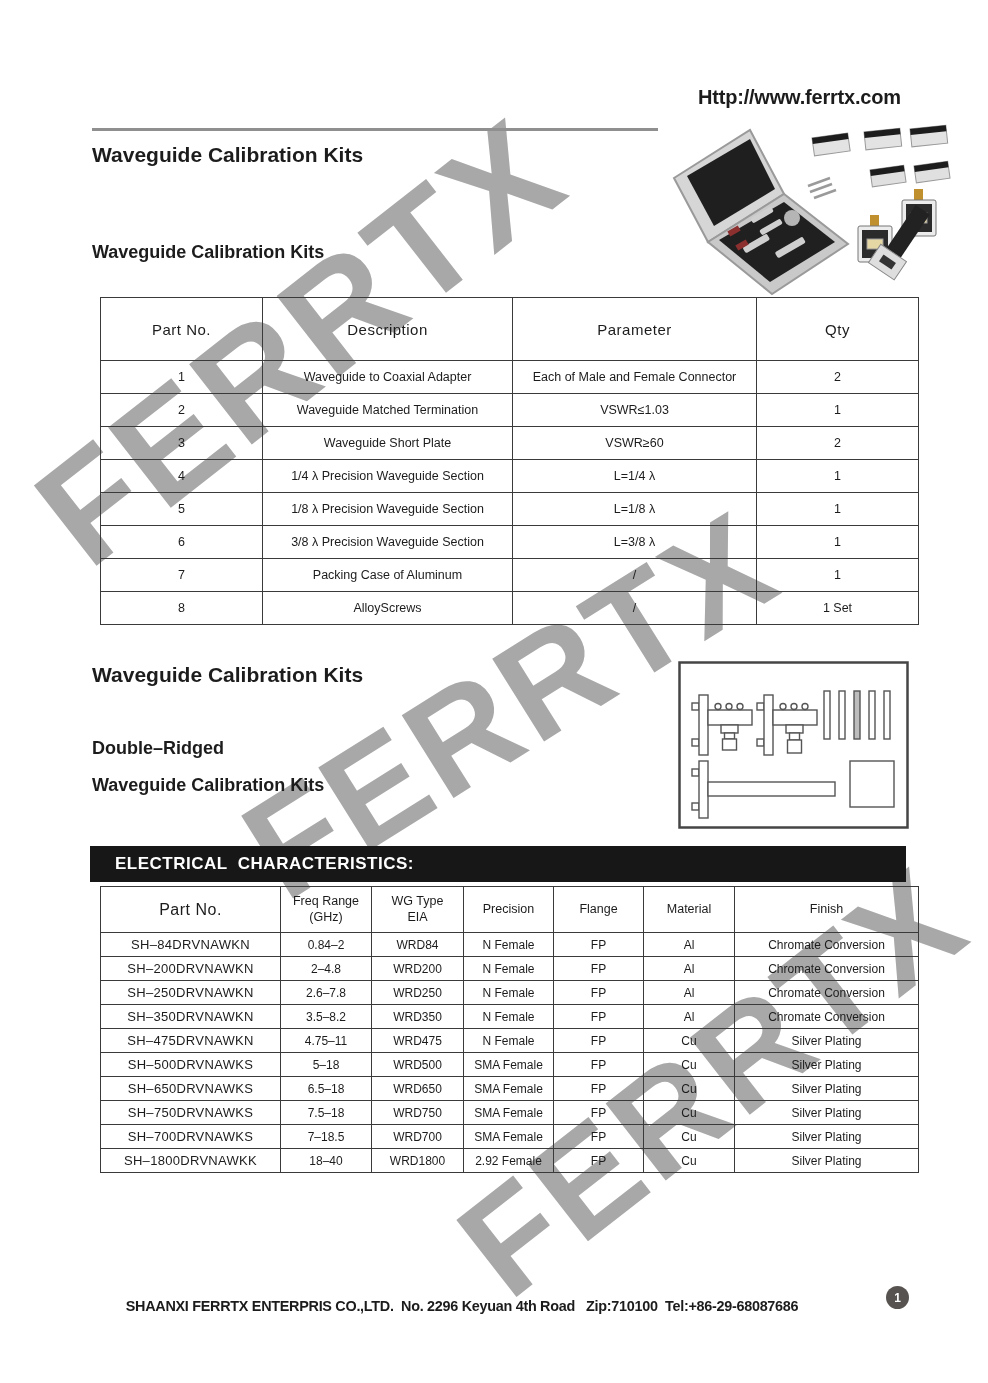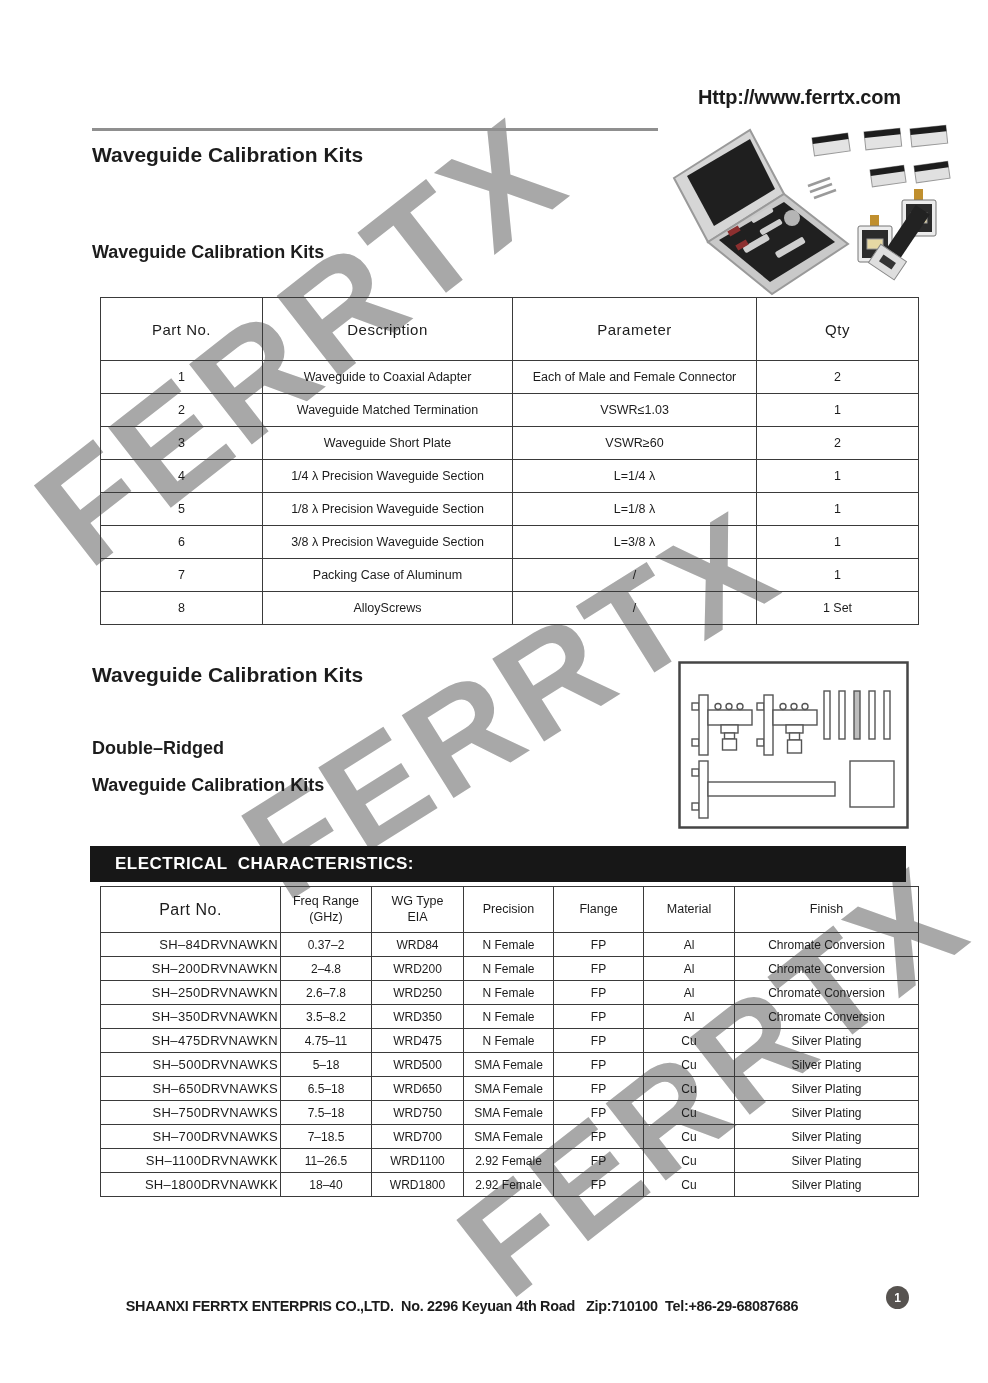--- a/index.html
+++ b/index.html
@@ -40,21 +40,21 @@
   .banner{
     position:absolute;left:90px;top:846px;width:816px;height:36px;
     background:#171717;color:#fff;display:flex;align-items:center;
   }
   .banner span{padding-left:25px;font-size:17px;font-weight:bold;letter-spacing:0.5px;white-space:pre;}
   .elec-table{position:absolute;left:92px;top:886px;width:818px;}
   .elec-table th,.elec-table td{border:1.5px solid #3a3a3a;text-align:center;vertical-align:middle;padding:0 2px;overflow:hidden;}
   .elec-table th{height:45px;font-size:12.5px;font-weight:normal;white-space:pre-line;line-height:1.25;}
   .elec-table th.big{font-size:16px;letter-spacing:0.5px;}
   .elec-table td{height:23px;font-size:12px;}
-  .elec-table td:first-child{font-size:13px;letter-spacing:0.3px;text-align:right;}
+  .elec-table td:first-child{font-size:13px;letter-spacing:0.3px;}
   
   .footer-line{
     position:absolute;left:0;right:64px;top:1297px;text-align:center;
     font-size:15px;font-weight:bold;letter-spacing:-0.3px;white-space:pre;
     transform:scaleX(0.96);
   }
   .page-badge{
     position:absolute;left:886px;top:1286px;width:23px;height:23px;border-radius:50%;
     background:#575350;color:#fff;font-size:12px;font-weight:bold;
     display:flex;align-items:center;justify-content:center;
@@ -290,21 +290,21 @@
 EIA</th>
           <th>Precision</th>
           <th>Flange</th>
           <th>Material</th>
           <th>Finish</th>
         </tr>
       </thead>
       <tbody>
           <tr>
             <td>SH–84DRVNAWKN</td>
-            <td>0.37–2</td>
+            <td>0.84–2</td>
             <td>WRD84</td>
             <td>N Female</td>
             <td>FP</td>
             <td>Al</td>
             <td>Chromate Conversion</td>
           </tr>
           <tr>
             <td>SH–200DRVNAWKN</td>
             <td>2–4.8</td>
             <td>WRD200</td>
@@ -370,29 +370,20 @@
           <tr>
             <td>SH–700DRVNAWKS</td>
             <td>7–18.5</td>
             <td>WRD700</td>
             <td>SMA Female</td>
             <td>FP</td>
             <td>Cu</td>
             <td>Silver Plating</td>
           </tr>
           <tr>
-            <td>SH–1100DRVNAWKK</td>
-            <td>11–26.5</td>
-            <td>WRD1100</td>
-            <td>2.92 Female</td>
-            <td>FP</td>
-            <td>Cu</td>
-            <td>Silver Plating</td>
-          </tr>
-          <tr>
             <td>SH–1800DRVNAWKK</td>
             <td>18–40</td>
             <td>WRD1800</td>
             <td>2.92 Female</td>
             <td>FP</td>
             <td>Cu</td>
             <td>Silver Plating</td>
           </tr>
         </tbody>
     </table>

